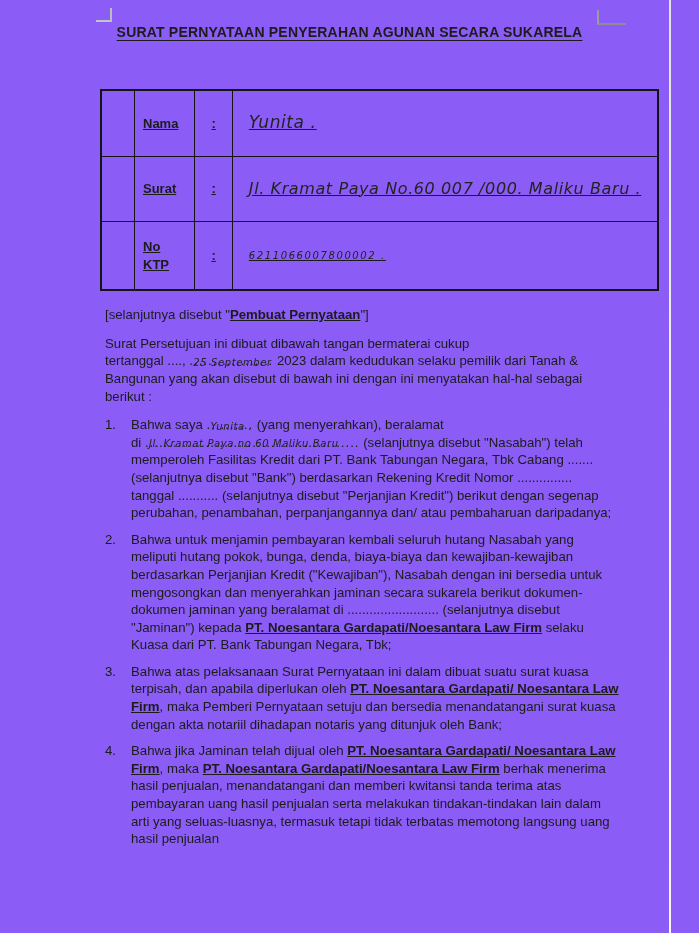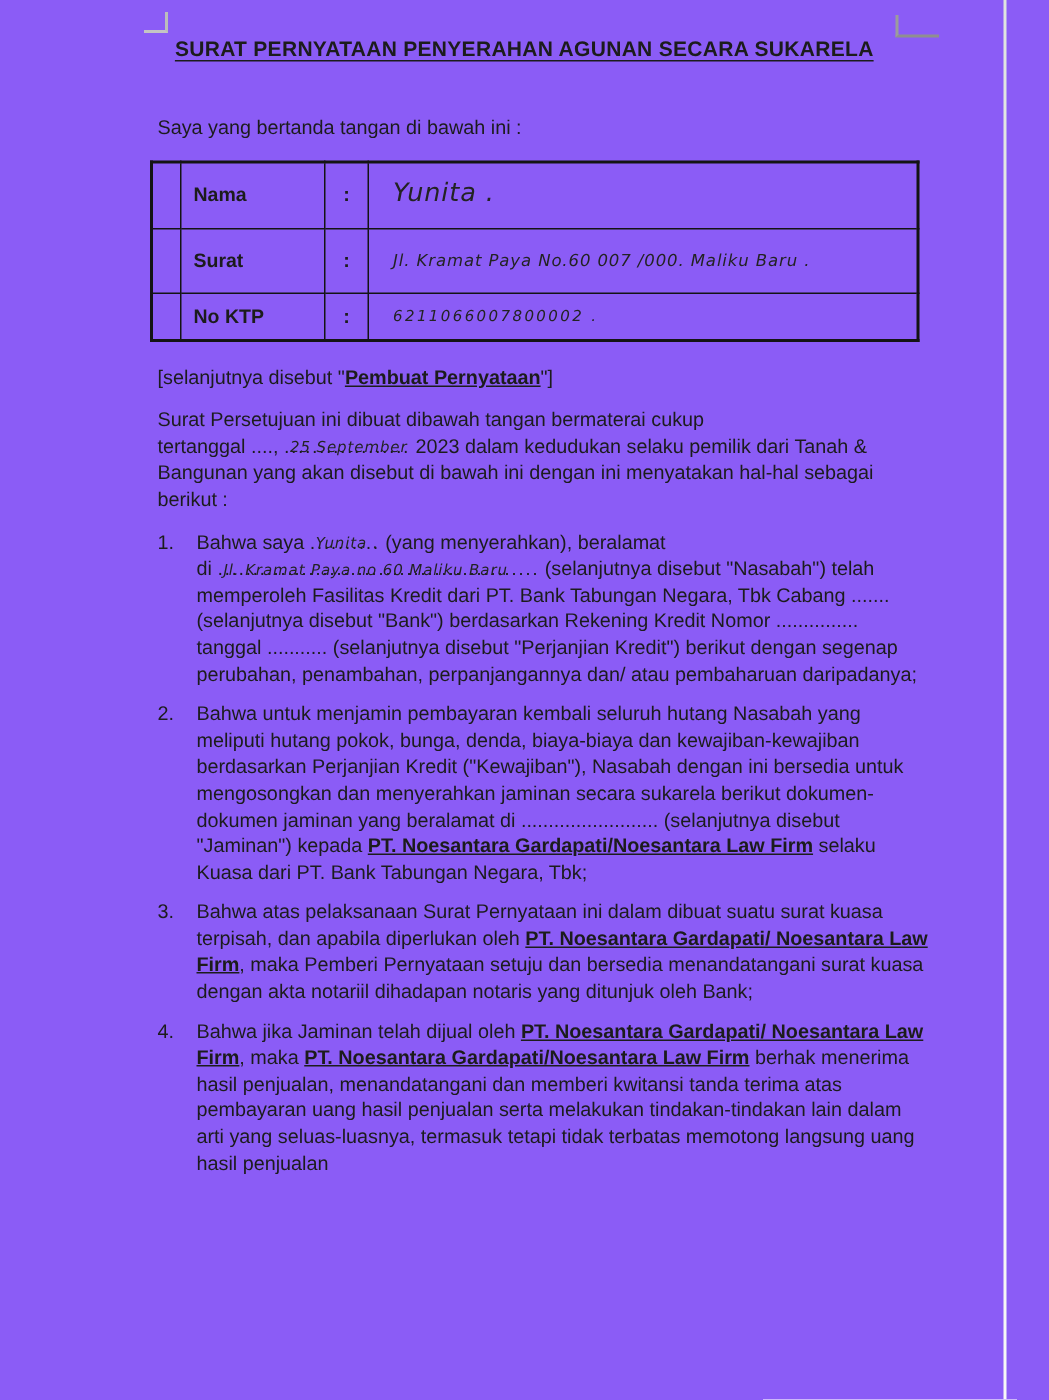--- a/index.html
+++ b/index.html
@@ -36,37 +36,37 @@
   }
   .intro{margin:0;}
   .id-table{
     border-collapse:collapse;
     margin:13px 0 0 -5px;
     width:513px;
     border:2.5px solid #141414;
   }
   .id-table td{
     border:1.8px solid #141414;
-    padding:5px;vertical-align:middle;
+    padding:16px;vertical-align:middle;text-decoration:underline;
   }
   .id-table td.stub{width:8px;}
   .id-table td.lbl{width:82px;padding-left:8px;font-weight:bold;font-size:13px;}
   .id-table td.col{width:18px;text-align:center;font-weight:bold;}
   .id-table td.val{padding-left:16px;}
   .row-nama td{height:33px;}
   .row-alamat td{height:32px;}
   .row-ktp td{height:20px;}
   .hand{
     font-family:"DejaVu Sans", sans-serif;
     font-style:italic;
     letter-spacing:.6px;
     color:#232323;
   }
   .hv1{font-size:17px;}
-  .hv2{font-size:11px;white-space:nowrap;}
+  .hv2{font-size:16px;white-space:nowrap;}
   .hv3{font-size:10px;letter-spacing:1.6px;}
   .alias{margin:15px 0 0 0;}
   .preamble{margin:11px 0 0 0;}
   .list{margin:11px 0 0 0;}
   .item{display:flex;margin:0 0 9px 0;}
   .num{flex:none;width:26px;}
   .itxt{flex:1;}
   .b{font-weight:bold;text-decoration:underline;}
   .hod{position:relative;display:inline-block;}
   .hod .dots{letter-spacing:1px;}
@@ -81,21 +81,20 @@
 <div class="page">
 
   <div class="crop-left"></div>
   <div class="crop-right"></div>
   <div class="scan-line"></div>
 
   <h1 class="title">SURAT PERNYATAAN PENYERAHAN AGUNAN SECARA SUKARELA</h1>
 
   <div class="body-col">
 
-    <p class="intro">Saya yang bertanda tangan di bawah ini :</p>
 
     <table class="id-table">
       <tbody>
           <tr class="row-nama">
         <td class="stub"></td>
         <td class="lbl">Nama</td>
         <td class="col">:</td>
         <td class="val">
           <span class="hand hv1">Yunita .</span>
         </td>

